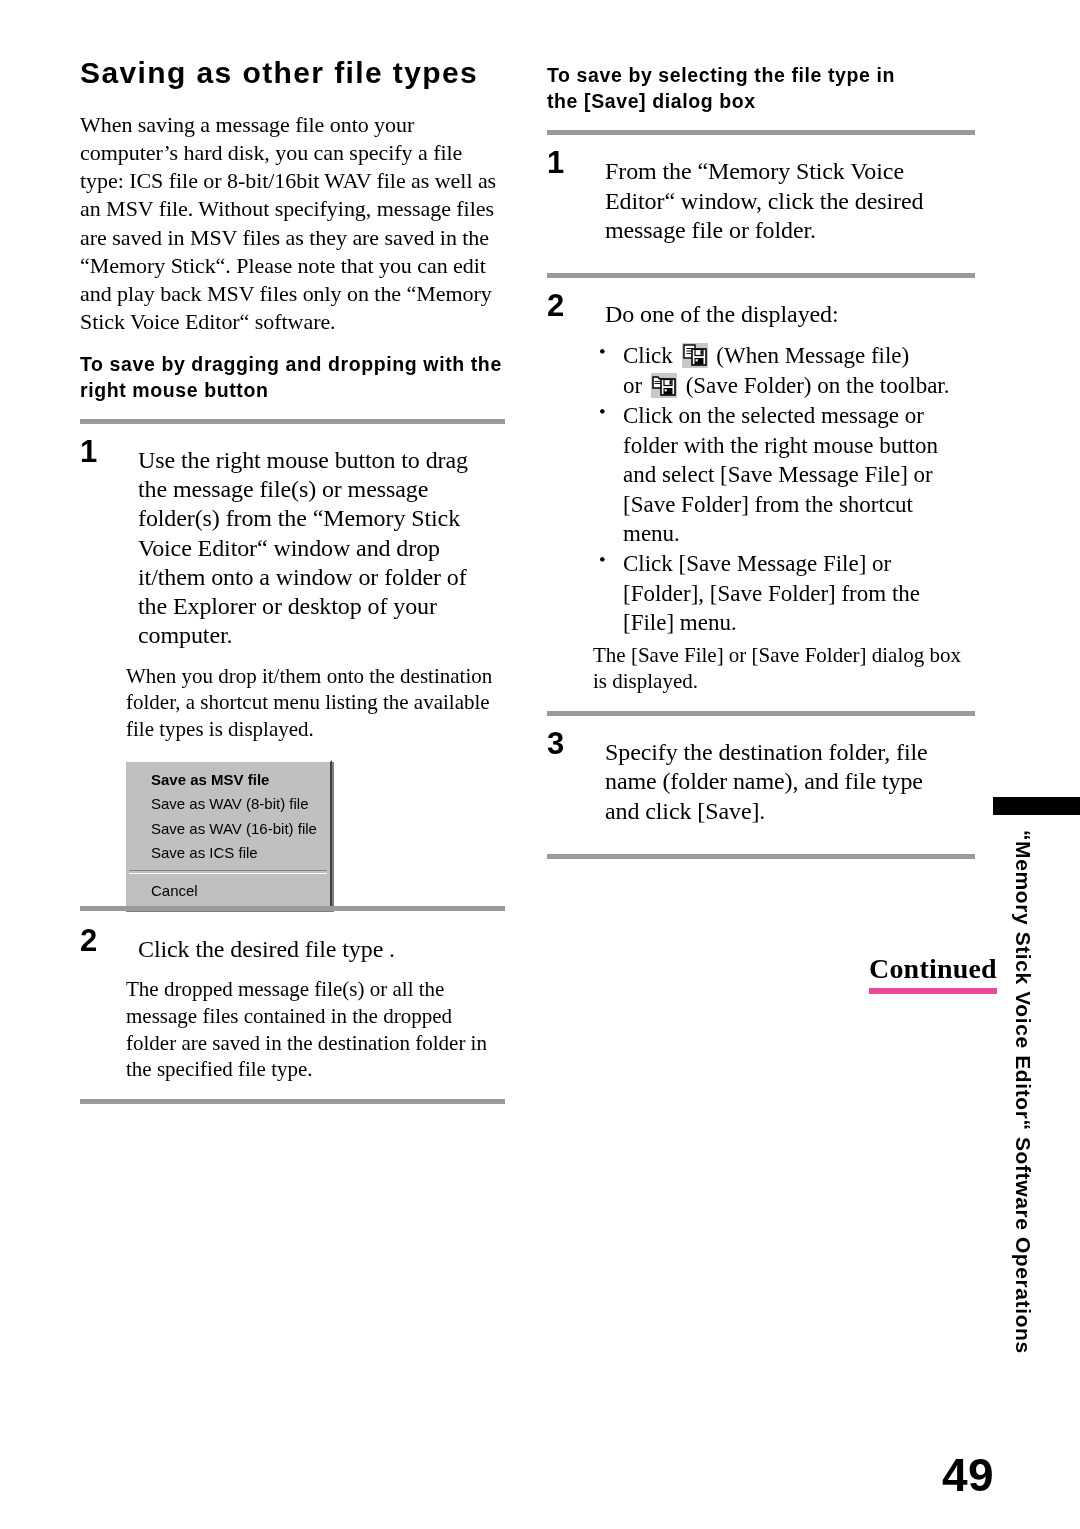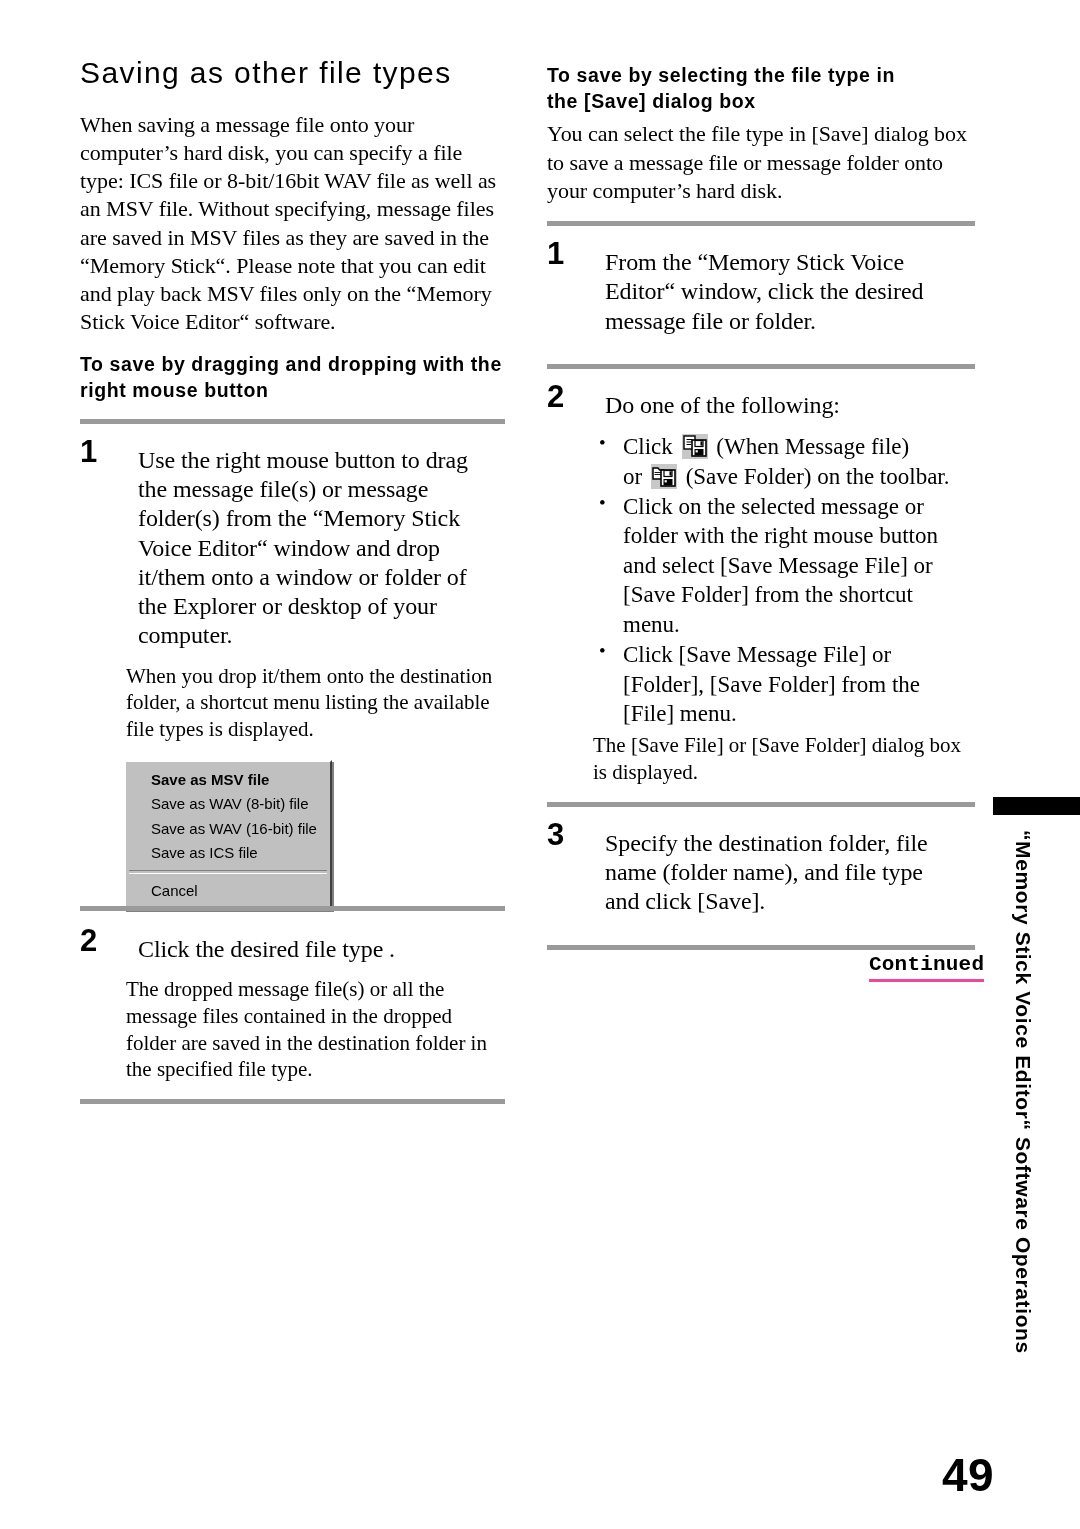--- a/index.html
+++ b/index.html
@@ -32,21 +32,21 @@
   .col-right {
     position: absolute;
     left: 547px;
     top: 62px;
     width: 428px;
   }
 
   
   .page-title {
     font-family: "Liberation Sans", sans-serif;
-    font-weight: normal;
+    font-weight: bold;
     font-size: 30px;
     letter-spacing: 1.4px;
     line-height: 1.15;
     margin: 0 0 20px 0;
     color: #000;
   }
   .sub-head {
     font-family: "Liberation Sans", sans-serif;
     font-weight: bold;
     font-size: 19.5px;
@@ -161,25 +161,25 @@
     border-top: 1px solid #808080;
     border-bottom: 1px solid #ffffff;
     margin: 5px 3px 5px 3px;
   }
 
   
   .continued {
     position: absolute;
     left: 869px;
     top: 953px;
-    font-family: Liberation Mono, monospace;
-    font-weight: bold;
-    font-size: 21px;
+    font-family: Liberation Serif, serif;
+    font-weight: bold;
+    font-size: 28px;
     letter-spacing: 0.2px;
-    border-bottom: 3px solid #ec4899;
+    border-bottom: 6px solid #ec4899;
     padding-bottom: 3px;
   }
 
   
   .side-bar-black {
     position: absolute;
     left: 993px;
     top: 797px;
     width: 87px;
     height: 18px;
@@ -262,37 +262,36 @@
     <div class="rule" style="margin:16px 0 0 0;"></div>
   </div>
 
   <div class="col-right">
 
     <h2 class="sub-head">
       <span>To save by selecting the file type in</span><br>
       <span>the [Save] dialog box</span>
     </h2>
 
-    <p class="body">You can select the file type in [Save] dialog box to save a message file or message folder onto your computer’s hard disk.</p>
 
     <div class="rule"></div>
 
     <div class="step">
       <div class="step-num">1</div>
       <div class="step-body">
         <p class="step-lead">From the “Memory Stick Voice Editor“ window, click the desired message file or folder.</p>
       </div>
     </div>
 
     <div class="rule"></div>
 
     <div class="step">
       <div class="step-num">2</div>
       <div class="step-body">
-        <p class="step-lead">Do one of the following:</p>
+        <p class="step-lead">Do one of the displayed:</p>
 
         <ul class="bullets">
 
           <li>
             <span>Click</span>
             <span class="tb-icon">
               <svg viewBox="0 0 26 25" width="26" height="25" aria-hidden="true">
                 <rect x="0" y="0" width="26" height="25" fill="#c8c8c8"></rect>
 
                 <rect x="2" y="2" width="11" height="13" fill="#ffffff" stroke="#000000" stroke-width="1.4"></rect>

